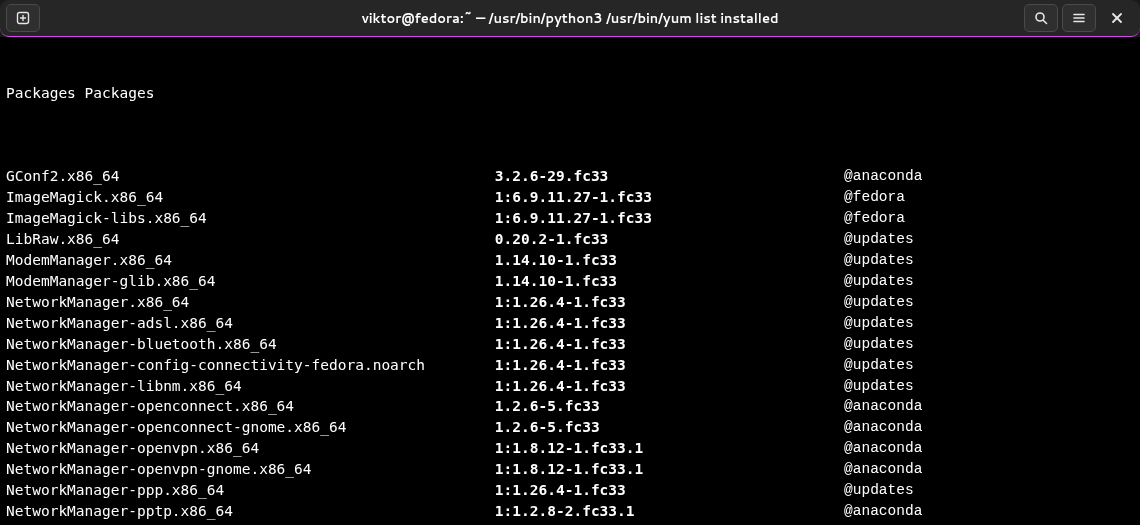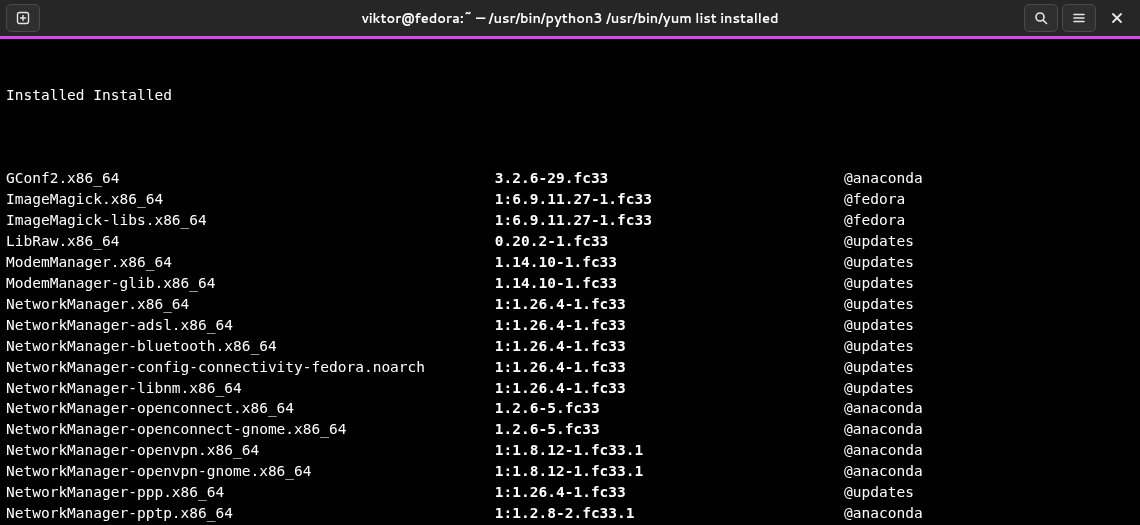--- a/index.html
+++ b/index.html
@@ -12,24 +12,25 @@
     color: #ffffff;
     overflow: hidden;
   }
 
   
   .titlebar {
     height: 36px;
     background: #262626;
     display: flex;
     align-items: center;
-    border-bottom: 3px solid #d946ef;
+    border-bottom: 1px solid #d946ef;
     position: relative;
     user-select: none;
     font-family: Cantarell, "DejaVu Sans", sans-serif;
+    border-radius: 9px;
   }
   .tb-left, .tb-right {
     display: flex;
     align-items: center;
     height: 100%;
   }
   .tb-left  { padding-left: 6px; }
   .tb-right { margin-left: auto; padding-right: 6px; gap: 4px; }
 
   .tb-btn {
@@ -65,21 +66,21 @@
     font-size: 14.5px;
     line-height: 20.9px;
     white-space: pre;
     letter-spacing: 0;
     box-sizing: border-box;
     position: relative;
   }
   .pkg-line { display: flex; }
   .col-name { display:inline-block; width: 56ch; }
   .col-ver  { display:inline-block; width: 40ch; font-weight: bold; }
-  .col-repo { display:inline-block; }
+  .col-repo { display:inline-block;font-family:Liberation Mono, monospace; }
 </style>
 </head>
 <body>
 
 <div class="titlebar">
   <div class="tb-left">
     <div class="tb-btn">
       <svg width="14" height="14" viewBox="0 0 14 14">
         <rect x="1.5" y="1.5" width="11" height="11" rx="2" ry="2" fill="none" stroke="#e6e6e6" stroke-width="1.4"></rect>
         <line x1="7" y1="4.5" x2="7" y2="9.5" stroke="#e6e6e6" stroke-width="1.4" stroke-linecap="round"></line>
@@ -107,18 +108,18 @@
     <div class="tb-btn" style="border-color:transparent;background:transparent;">
       <svg width="12" height="12" viewBox="0 0 12 12">
         <line x1="2" y1="2" x2="10" y2="10" stroke="#e6e6e6" stroke-width="1.8" stroke-linecap="round"></line>
         <line x1="10" y1="2" x2="2" y2="10" stroke="#e6e6e6" stroke-width="1.8" stroke-linecap="round"></line>
       </svg>
     </div>
   </div>
 </div>
 
 <div class="term">
-  <div>Installed Installed</div>
+  <div>Packages Packages</div>
 
   <div id="pkg-list"><div class="pkg-line"><span class="col-name">GConf2.x86_64</span><span class="col-ver">3.2.6-29.fc33</span><span class="col-repo">@anaconda</span></div><div class="pkg-line"><span class="col-name">ImageMagick.x86_64</span><span class="col-ver">1:6.9.11.27-1.fc33</span><span class="col-repo">@fedora</span></div><div class="pkg-line"><span class="col-name">ImageMagick-libs.x86_64</span><span class="col-ver">1:6.9.11.27-1.fc33</span><span class="col-repo">@fedora</span></div><div class="pkg-line"><span class="col-name">LibRaw.x86_64</span><span class="col-ver">0.20.2-1.fc33</span><span class="col-repo">@updates</span></div><div class="pkg-line"><span class="col-name">ModemManager.x86_64</span><span class="col-ver">1.14.10-1.fc33</span><span class="col-repo">@updates</span></div><div class="pkg-line"><span class="col-name">ModemManager-glib.x86_64</span><span class="col-ver">1.14.10-1.fc33</span><span class="col-repo">@updates</span></div><div class="pkg-line"><span class="col-name">NetworkManager.x86_64</span><span class="col-ver">1:1.26.4-1.fc33</span><span class="col-repo">@updates</span></div><div class="pkg-line"><span class="col-name">NetworkManager-adsl.x86_64</span><span class="col-ver">1:1.26.4-1.fc33</span><span class="col-repo">@updates</span></div><div class="pkg-line"><span class="col-name">NetworkManager-bluetooth.x86_64</span><span class="col-ver">1:1.26.4-1.fc33</span><span class="col-repo">@updates</span></div><div class="pkg-line"><span class="col-name">NetworkManager-config-connectivity-fedora.noarch</span><span class="col-ver">1:1.26.4-1.fc33</span><span class="col-repo">@updates</span></div><div class="pkg-line"><span class="col-name">NetworkManager-libnm.x86_64</span><span class="col-ver">1:1.26.4-1.fc33</span><span class="col-repo">@updates</span></div><div class="pkg-line"><span class="col-name">NetworkManager-openconnect.x86_64</span><span class="col-ver">1.2.6-5.fc33</span><span class="col-repo">@anaconda</span></div><div class="pkg-line"><span class="col-name">NetworkManager-openconnect-gnome.x86_64</span><span class="col-ver">1.2.6-5.fc33</span><span class="col-repo">@anaconda</span></div><div class="pkg-line"><span class="col-name">NetworkManager-openvpn.x86_64</span><span class="col-ver">1:1.8.12-1.fc33.1</span><span class="col-repo">@anaconda</span></div><div class="pkg-line"><span class="col-name">NetworkManager-openvpn-gnome.x86_64</span><span class="col-ver">1:1.8.12-1.fc33.1</span><span class="col-repo">@anaconda</span></div><div class="pkg-line"><span class="col-name">NetworkManager-ppp.x86_64</span><span class="col-ver">1:1.26.4-1.fc33</span><span class="col-repo">@updates</span></div><div class="pkg-line"><span class="col-name">NetworkManager-pptp.x86_64</span><span class="col-ver">1:1.2.8-2.fc33.1</span><span class="col-repo">@anaconda</span></div><div class="pkg-line"><span class="col-name">NetworkManager-pptp-gnome.x86_64</span><span class="col-ver">1:1.2.8-2.fc33.1</span><span class="col-repo">@anaconda</span></div></div>
 
   
 </div>
 
 </body></html>

